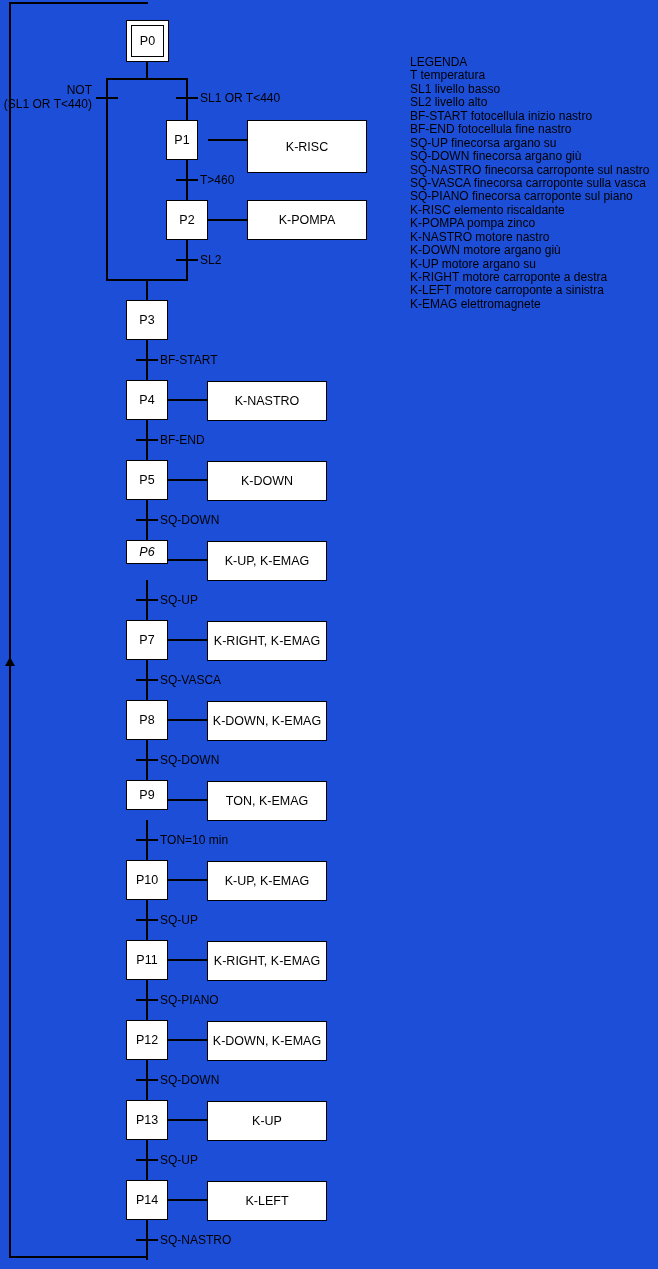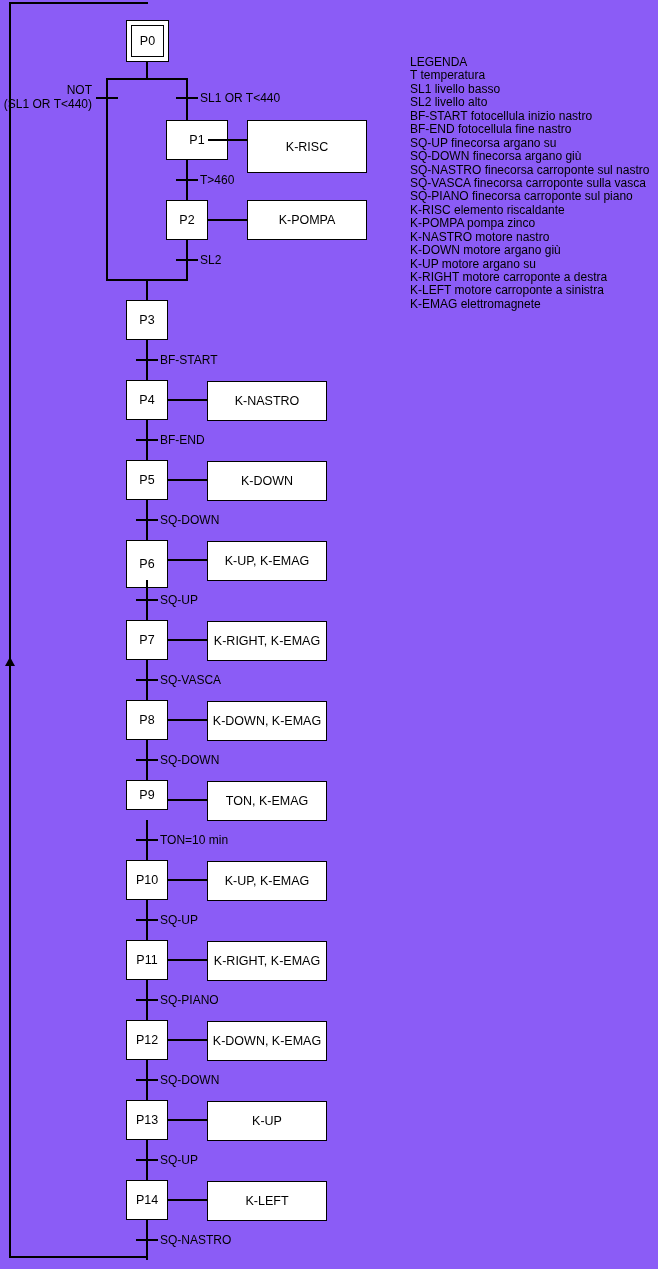--- a/index.html
+++ b/index.html
@@ -1,17 +1,17 @@
 <!DOCTYPE html>
 <html><head>
 <meta charset="utf-8">
 <style>
   html,body{margin:0;padding:0;background:#ffffff;}
   body{font-family:"Liberation Sans",sans-serif;}
-  #page{position:relative;width:658px;height:1269px;background:#8b5cf6;overflow:hidden;}
+  #page{position:relative;width:658px;height:1269px;background:#1d4ed8;overflow:hidden;}
 
   
   .ln-h{position:absolute;background:#000;height:2px;}
   .ln-v{position:absolute;background:#000;width:2px;}
 
   .step{position:absolute;border:1px solid #000;background:#fff;
         display:flex;align-items:center;justify-content:center;
         font-size:12.5px;color:#000;box-sizing:border-box;}
   .step.initial{padding:4px;}
   .step.initial > .inner{width:100%;height:100%;border:1px solid #000;
@@ -61,21 +61,21 @@
   <div class="tr-bar" style="left:96px;top:97px;"></div>
   <div class="tr-label leftal" style="left:0px;top:84px;width:92px;">
     <div>NOT</div>
     <div style="margin-top:2px;">(SL1 OR T&lt;440)</div>
   </div>
 
   <div class="ln-v" style="left:186px;top:78px;height:42px;"></div>
   <div class="tr-bar" style="left:176px;top:97px;"></div>
   <div class="tr-label right" style="left:200px;top:92px;">SL1 OR T&lt;440</div>
 
-  <div class="step" style="left:166px;top:120px;width:62px;height:40px;">
+  <div class="step" style="left:166px;top:120px;width:32px;height:40px;">
     <span>P1</span>
   </div>
   <div class="ln-h" style="left:208px;top:139px;width:39px;"></div>
   <div class="action" style="left:247px;top:120px;width:120px;height:53px;">
     <span>K-RISC</span>
   </div>
 
   <div class="ln-v" style="left:186px;top:160px;height:40px;"></div>
   <div class="tr-bar" style="left:176px;top:179px;"></div>
   <div class="tr-label right" style="left:200px;top:174px;">T&gt;460</div>
@@ -115,21 +115,21 @@
       <div class="step" style="left:126px;top:460px;width:42px;height:40px;">
         <span>P5</span>
       </div>
       <div class="ln-h" style="left:168px;top:479px;width:39px;"></div>
       <div class="action" style="left:207px;top:461px;width:120px;height:40px;">
         <span>K-DOWN</span>
       </div>
       <div class="ln-v" style="left:146px;top:500px;height:40px;"></div>
       <div class="tr-bar" style="left:136px;top:519px;"></div>
       <div class="tr-label right" style="left:160px;top:514px;">SQ-DOWN</div>
-      <div class="step" style="left:126px;top:540px;width:42px;height:48px;">
+      <div class="step" style="left:126px;top:540px;width:42px;height:24px;font-style:italic;">
         <span>P6</span>
       </div>
       <div class="ln-h" style="left:168px;top:559px;width:39px;"></div>
       <div class="action" style="left:207px;top:541px;width:120px;height:40px;">
         <span>K-UP, K-EMAG</span>
       </div>
       <div class="ln-v" style="left:146px;top:580px;height:40px;"></div>
       <div class="tr-bar" style="left:136px;top:599px;"></div>
       <div class="tr-label right" style="left:160px;top:594px;">SQ-UP</div>
       <div class="step" style="left:126px;top:620px;width:42px;height:40px;">

